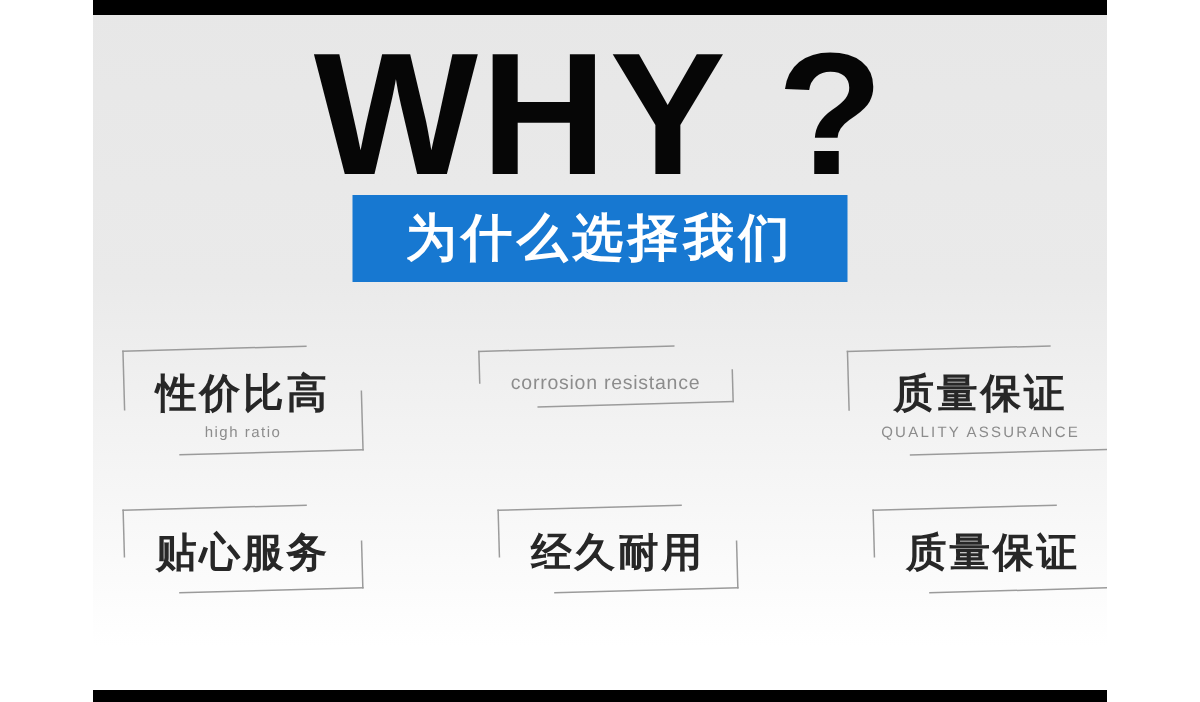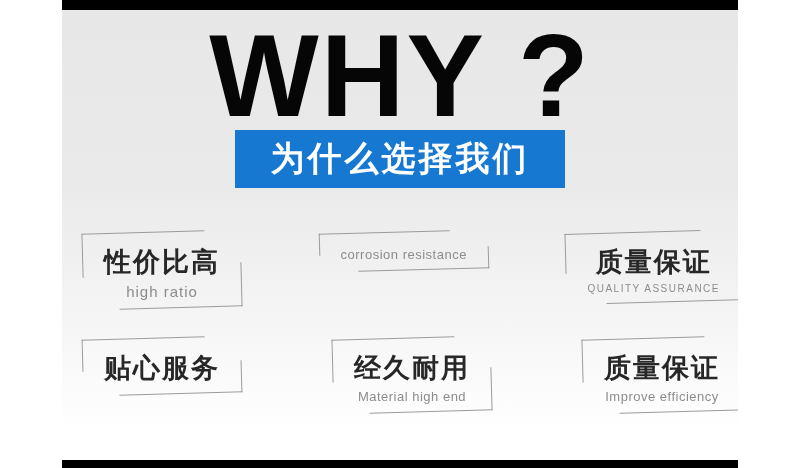--- a/index.html
+++ b/index.html
@@ -104,21 +104,21 @@
 
   .feature .zh {
     font-size: 27px;
     font-weight: bold;
     color: #272727;
     letter-spacing: 2px;
     white-space: nowrap;
   }
   .feature .en {
     margin-top: 3px;
-    font-size: 15px;
+    font-size: 10px;
     color: #8c8c8c;
     letter-spacing: 1px;
     white-space: nowrap;
   }
   .feature .en.small-sub { font-size: 13px; letter-spacing: 0.5px; }
   .feature .en.tiny-sub  { font-size: 10px; letter-spacing: 1.5px; }
 </style>
 </head>
 <body>
 
@@ -152,25 +152,23 @@
   </div>
 
   <div class="feature-row row-2">
 
     <div class="feature">
       <div class="zh">贴心服务</div>
     </div>
 
     <div class="feature">
       <div class="zh">经久耐用</div>
-      <div class="en small-sub">Material high end</div>
     </div>
 
     <div class="feature">
       <div class="zh">质量保证</div>
-      <div class="en small-sub">Improve efficiency</div>
     </div>
 
   </div>
 
   <div class="bottom-bar"></div>
 
 </div>
 
 </body></html>

